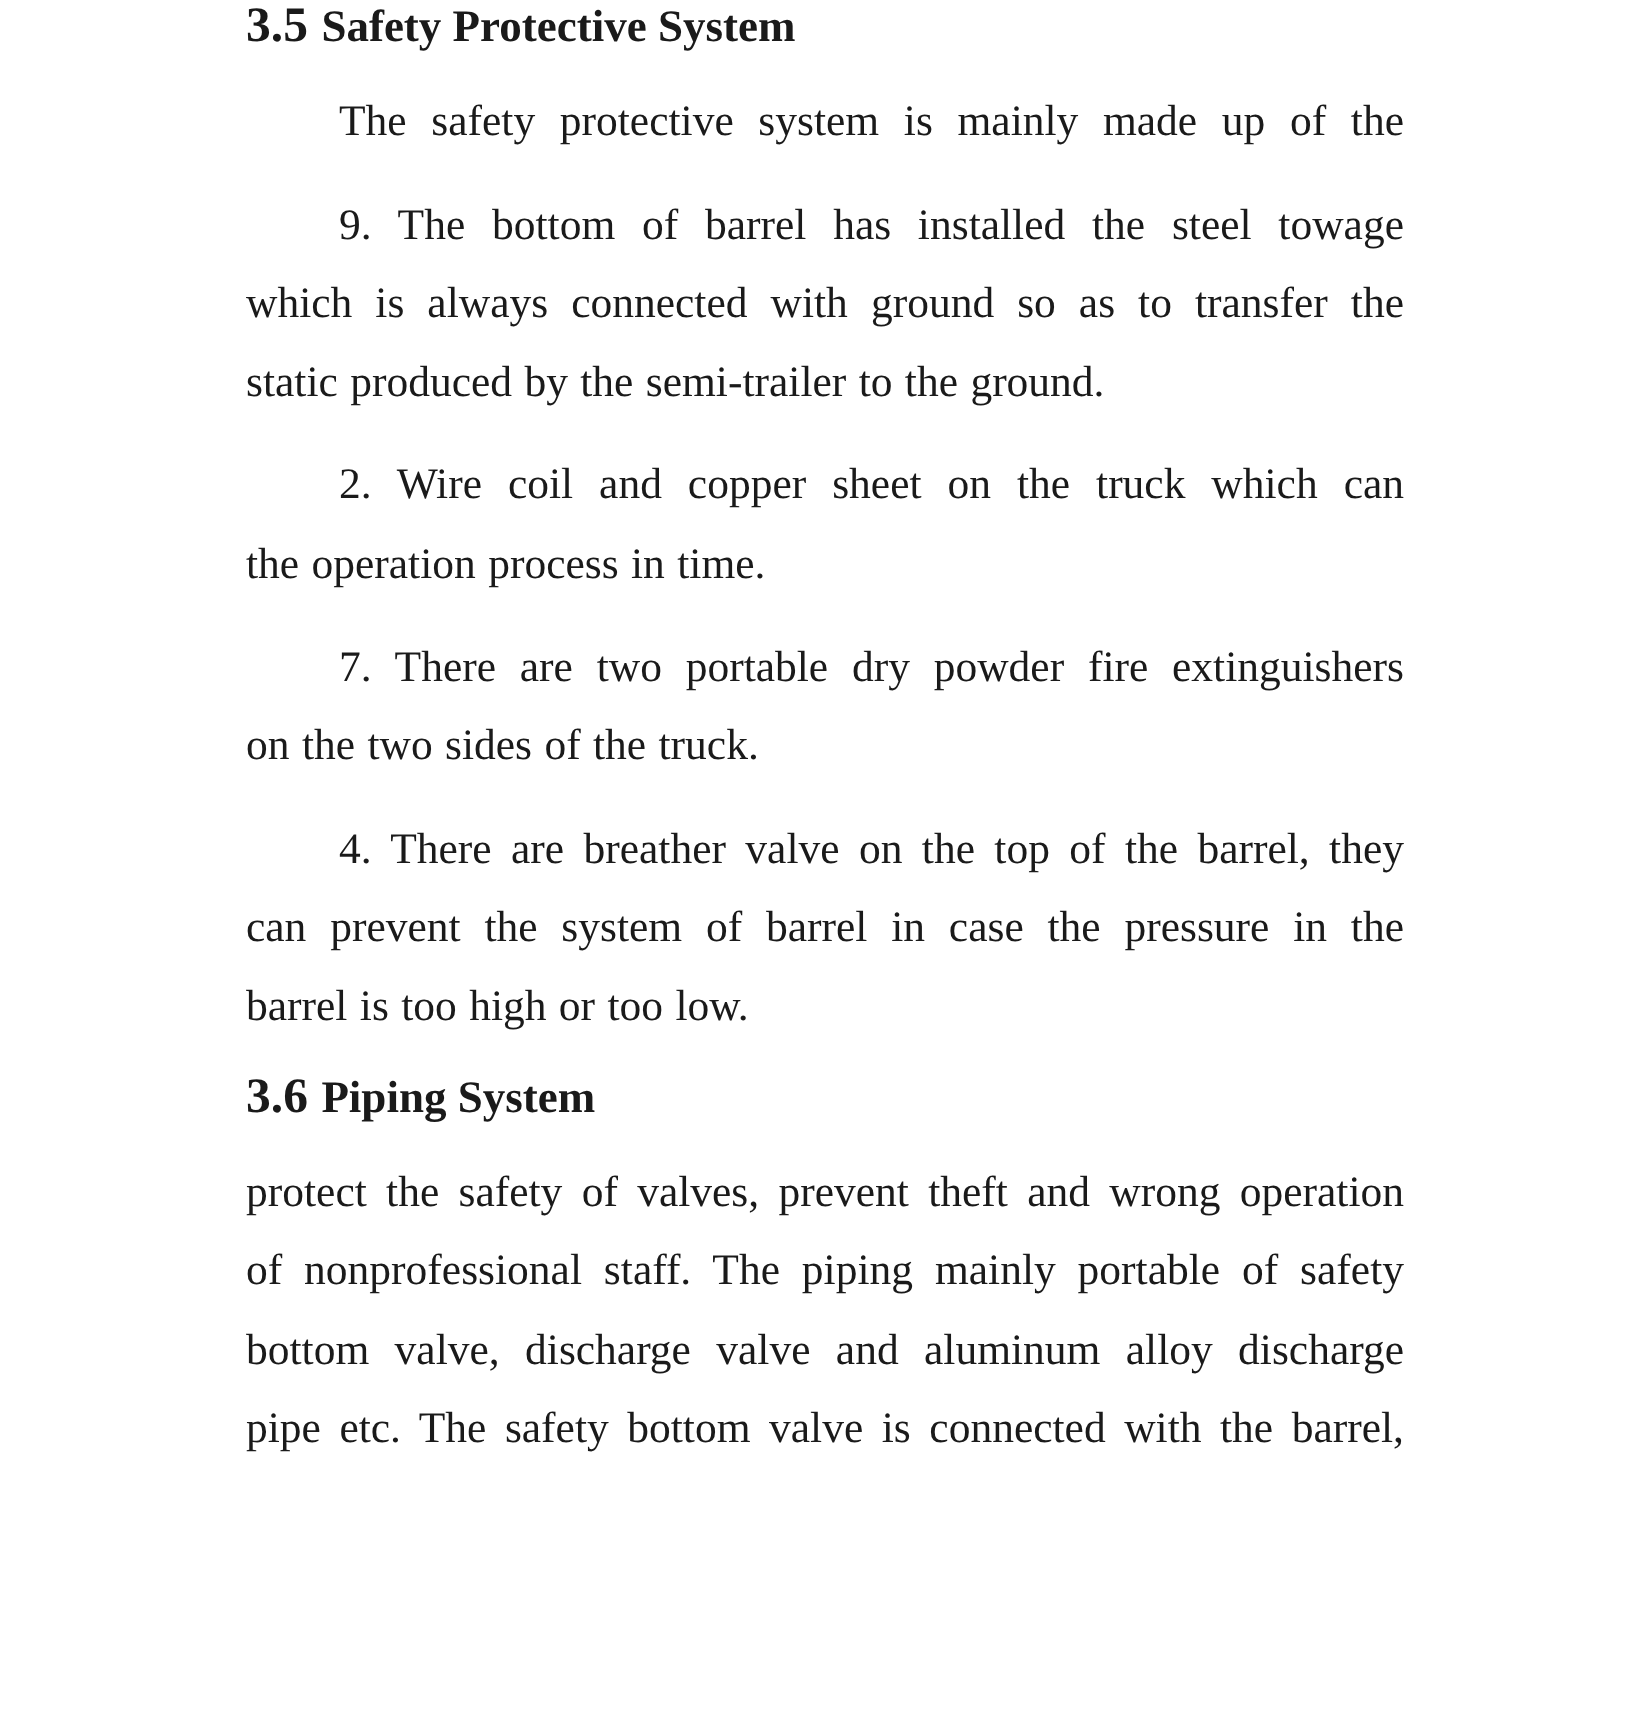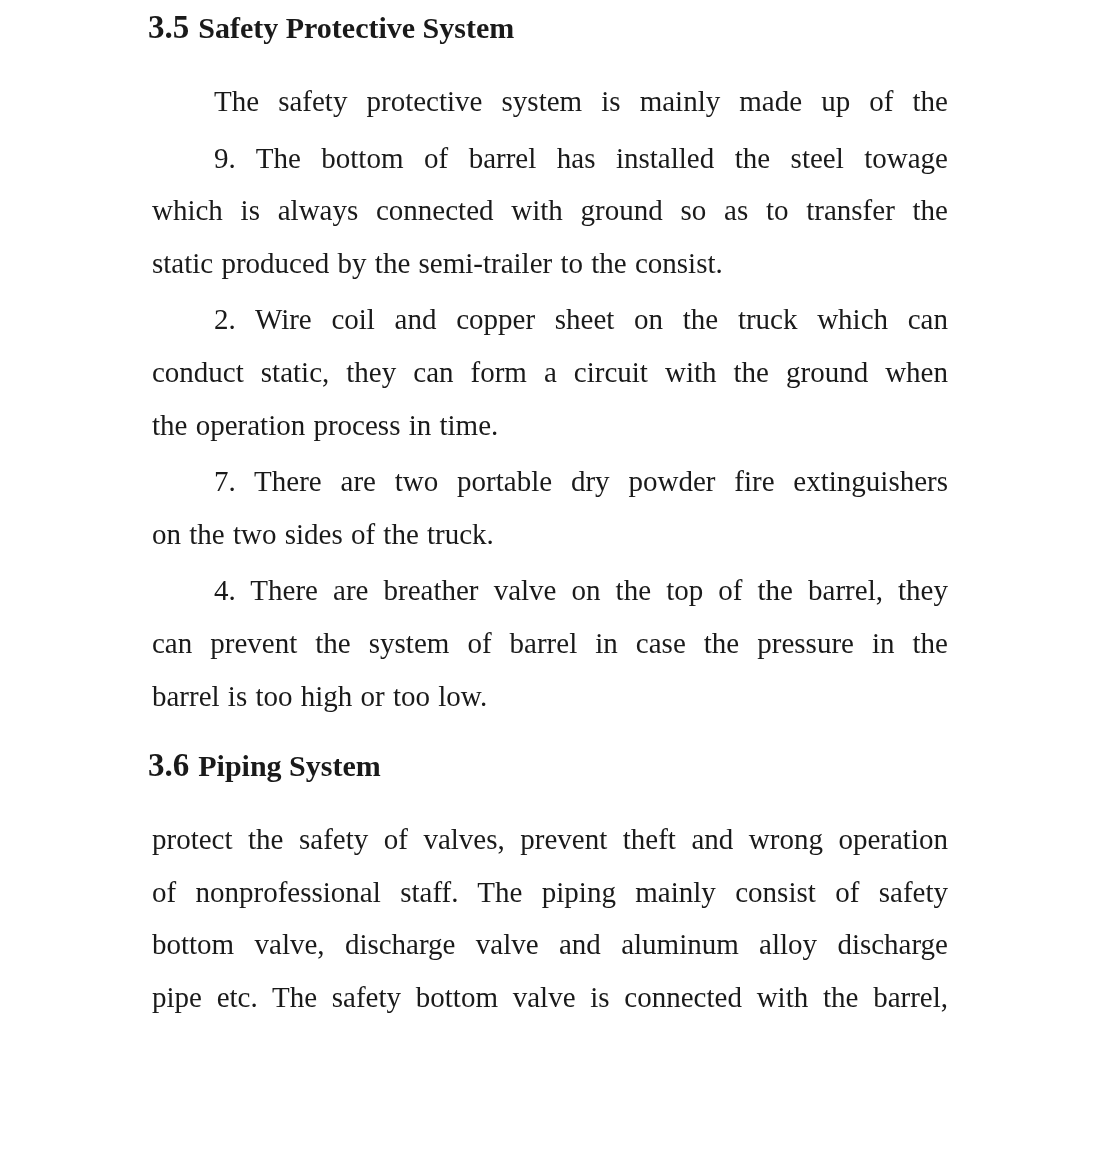--- a/index.html
+++ b/index.html
@@ -13,36 +13,36 @@
     overflow: hidden;
     font-family: "Liberation Serif", "DejaVu Serif", serif;
     color: #1a1a1a;
   }
   .doc {
     padding: 2px 148px 0 148px;
     box-sizing: border-box;
     width: 1100px;
   }
   .heading {
-    margin: 0 0 20px 0;
-    line-height: 50px;
+    margin: 0 0 20px 16px;
+    line-height: 30px;
     white-space: nowrap;
   }
   .heading.mt {
     margin-top: 18px;
   }
   .sec-num {
     font-size: 33px;
     margin-right: 9px;
   }
   .sec-title {
     font-size: 30px;
   }
   .para {
-    margin: 4px;
+    margin: 16px;
   }
   .ln {
     font-size: 29px;
     line-height: 52.6px;
     text-align: justify;
     text-align-last: left;
     word-spacing: 1px;
   }
   .ln.jl {
     text-align-last: justify;
@@ -58,42 +58,41 @@
 
   <h2 class="heading"><span class="sec-num">3.5</span><span class="sec-title">Safety Protective System</span></h2>
 
   <div class="para">
     <div class="ln jl indent">The safety protective system is mainly made up of the</div>
   </div>
 
   <div class="para">
     <div class="ln jl indent">9. The bottom of barrel has installed the steel towage</div>
     <div class="ln jl">which is always connected with ground so as to transfer the</div>
-    <div class="ln">static produced by the semi-trailer to the consist.</div>
+    <div class="ln">static produced by the semi-trailer to the ground.</div>
   </div>
 
   <div class="para">
     <div class="ln jl indent">2. Wire coil and copper sheet on the truck which can</div>
-    <div class="ln jl">conduct static, they can form a circuit with the ground when</div>
     <div class="ln">the operation process in time.</div>
   </div>
 
   <div class="para">
     <div class="ln jl indent">7. There are two portable dry powder fire extinguishers</div>
     <div class="ln">on the two sides of the truck.</div>
   </div>
 
   <div class="para">
     <div class="ln jl indent">4. There are breather valve on the top of the barrel, they</div>
     <div class="ln jl">can prevent the system of barrel in case the pressure in the</div>
     <div class="ln">barrel is too high or too low.</div>
   </div>
 
   <h2 class="heading mt"><span class="sec-num">3.6</span><span class="sec-title">Piping System</span></h2>
 
   <div class="para">
     <div class="ln jl">protect the safety of valves, prevent theft and wrong operation</div>
-    <div class="ln jl">of nonprofessional staff. The piping mainly consist of safety</div>
+    <div class="ln jl">of nonprofessional staff. The piping mainly portable of safety</div>
     <div class="ln jl">bottom valve, discharge valve and aluminum alloy discharge</div>
     <div class="ln jl">pipe etc. The safety bottom valve is connected with the barrel,</div>
   </div>
 
 </div>
 
 </body></html>

